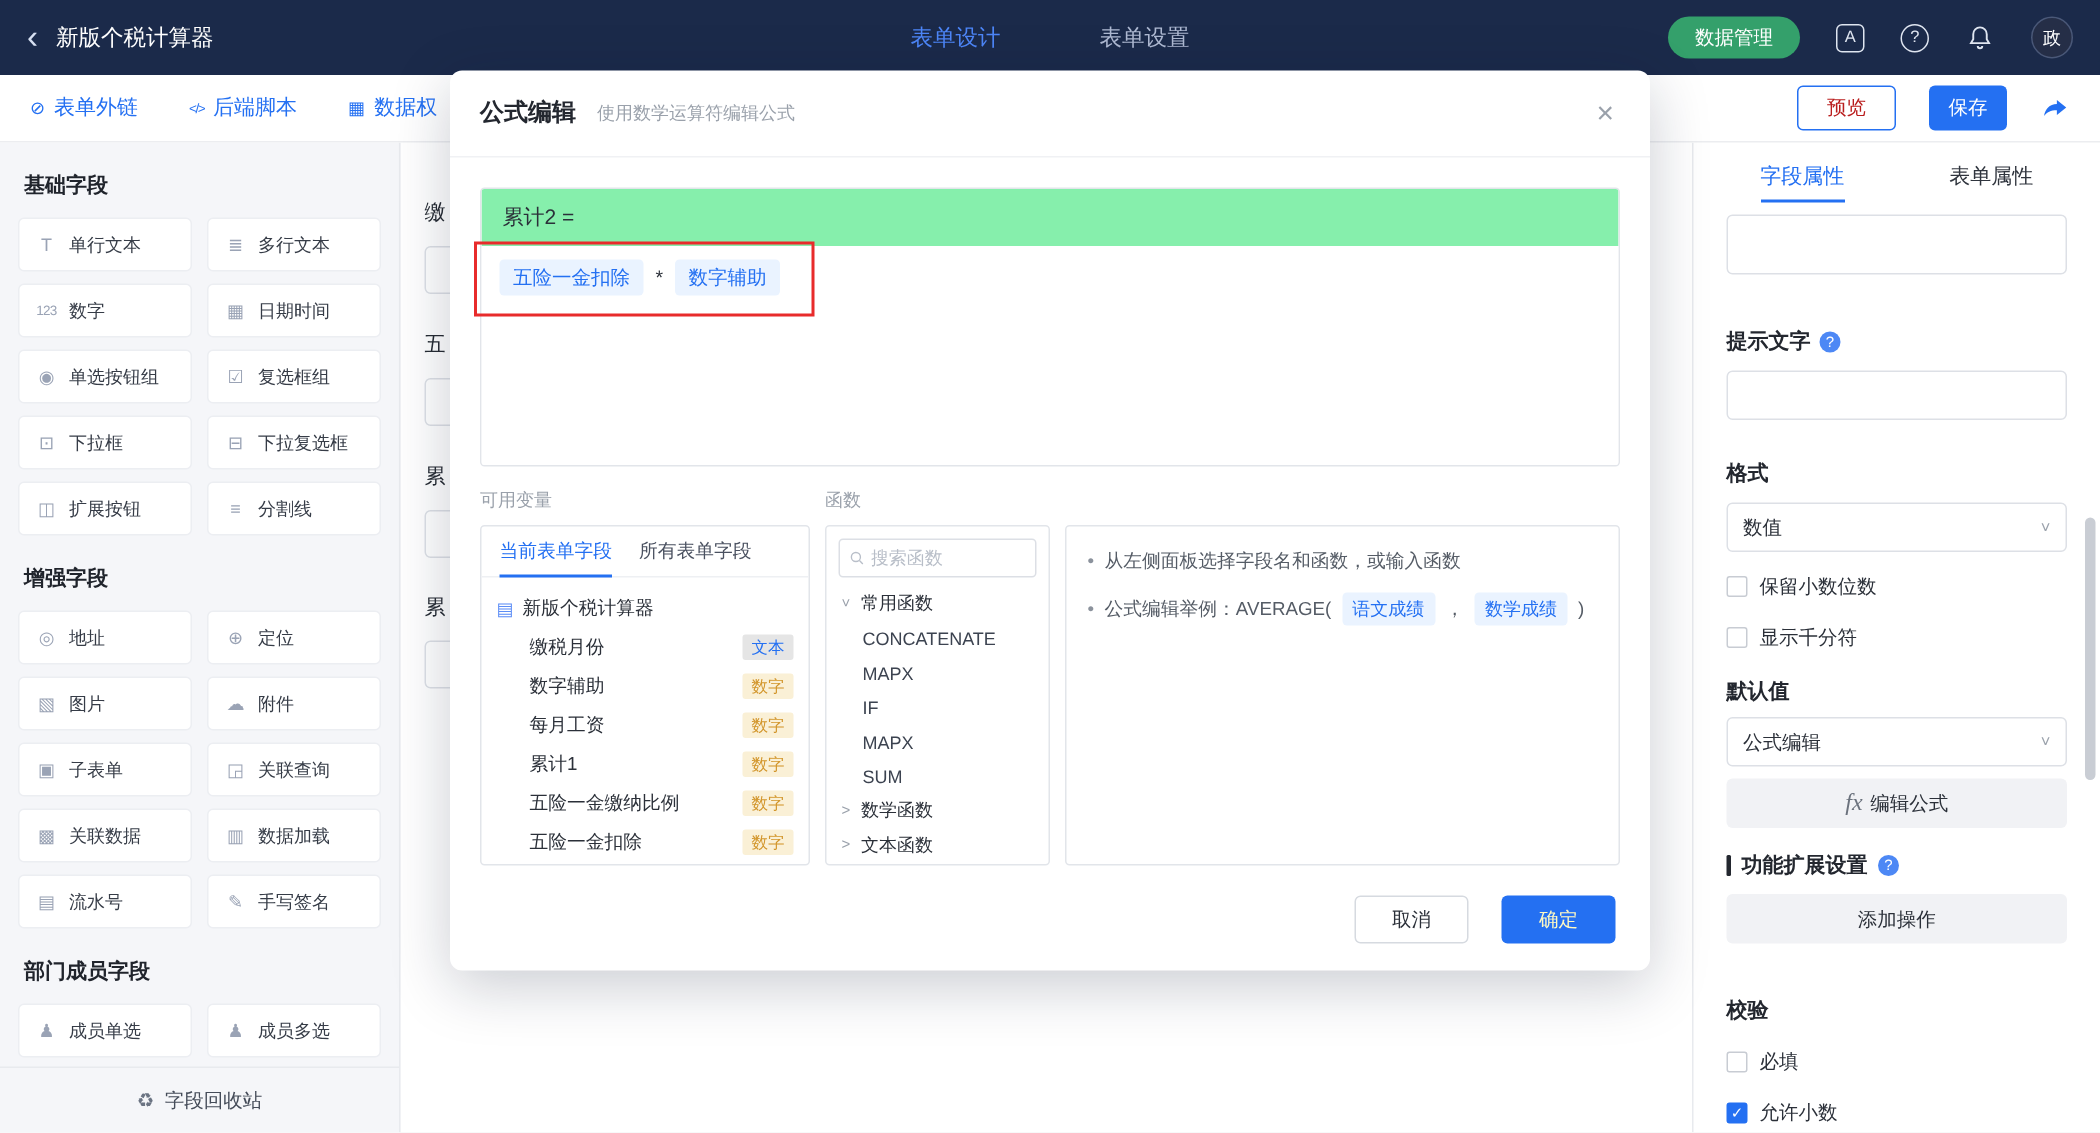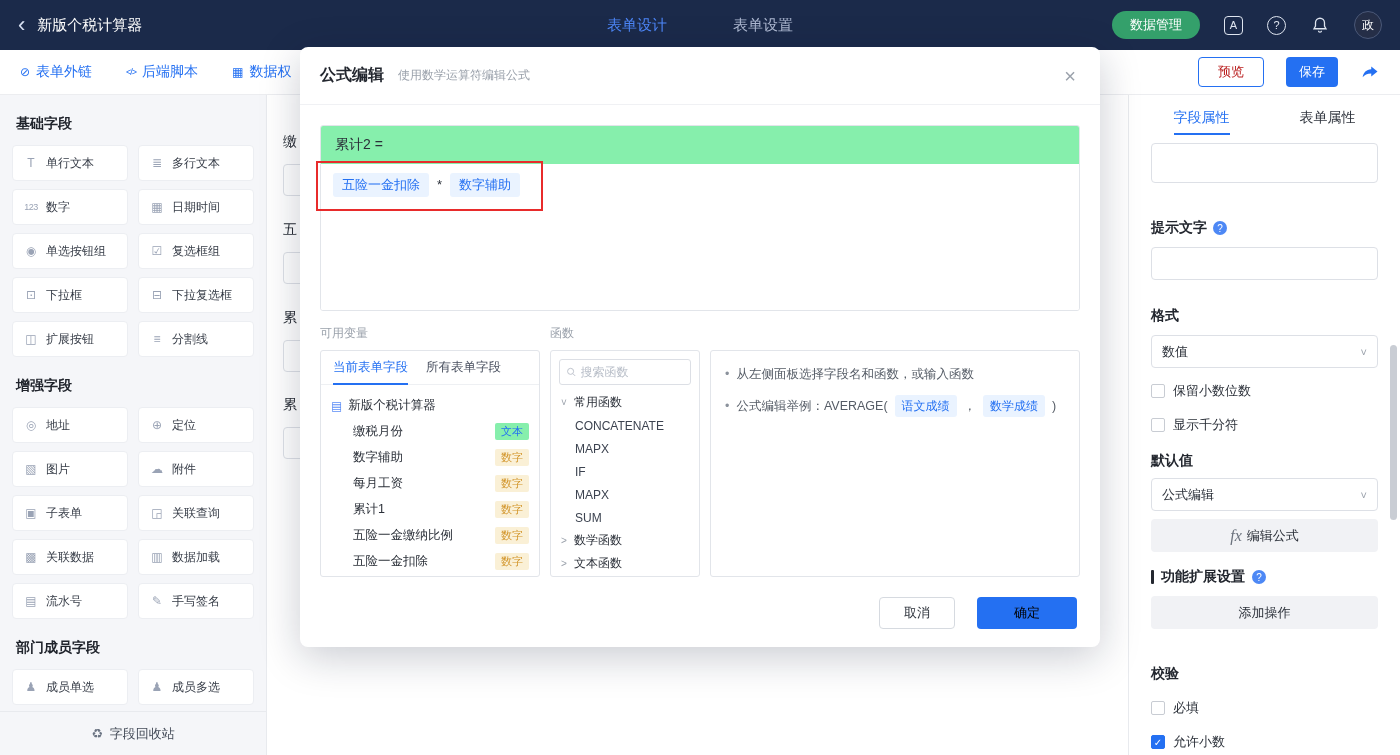--- a/index.html
+++ b/index.html
@@ -90,36 +90,36 @@
   .vp-tabs { height:34px; border-bottom:1px solid #eef0f3; display:flex; gap:18px; padding:0 12px; }
   .vp-tab { display:flex; align-items:center; font-size:12.5px; color:#4a5160; cursor:pointer; position:relative; white-space:nowrap; }
   .vp-tab.active { color:#2470f2; }
   .vp-tab.active::after { content:""; position:absolute; left:0; right:0; bottom:-1px; height:2px; background:#2470f2; }
   .vp-tree { padding:8px 10px; }
   .vp-root { display:flex; align-items:center; gap:6px; height:25px; font-size:12.5px; color:#2b3039; cursor:pointer; }
   .doc-ic { color:#5c8df6; font-size:12px; }
   .var-row { display:flex; align-items:center; height:26px; padding-left:22px; cursor:pointer; }
   .var-name { font-size:12.5px; color:#2b3039; white-space:nowrap; }
   .badge { margin-left:auto; font-size:11px; padding:1px 6px; border-radius:2px; white-space:nowrap; }
-  .badge.text { background:#86efac; color:#2470f2; }
+  .badge.text { background:#e5e5e5; color:#2470f2; }
   .badge.number { background:#faf0d6; color:#d2952a; }
   .funcs-panel { width:150px; border:1px solid #e2e5ea; border-radius:3px; overflow:hidden; }
   .fn-search { margin:8px 8px 6px; height:26px; border:1px solid #dcdfe5; border-radius:3px; display:flex; align-items:center; padding:0 6px; gap:4px; }
   .fn-search input { border:none; outline:none; width:100%; font-size:12px; color:#333; font-family:inherit; background:transparent; }
   .fn-search input::placeholder { color:#b8bec8; }
   .fn-group { display:flex; align-items:center; gap:5px; height:23px; padding:0 10px; font-size:12px; color:#2b3039; cursor:pointer; }
   .fn-chev { color:#9aa1ab; font-size:10px; width:8px; }
   .fn-item { height:23px; display:flex; align-items:center; padding-left:24px; font-size:12px; color:#3c4350; cursor:pointer; white-space:nowrap; }
   .help-panel { flex:1; border:1px solid #e2e5ea; border-radius:3px; padding:13px 14px; }
   .tip { display:flex; align-items:center; gap:7px; font-size:12.5px; color:#555c66; margin-bottom:11px; line-height:20px; flex-wrap:wrap; }
   .tip .dot { color:#8b929c; }
   .tip .chip { font-size:12px; padding:1px 7px; }
   .modal-footer { position:absolute; right:23px; bottom:18px; display:flex; gap:22px; }
   .btn-cancel { width:76px; height:32px; background:#fff; border:1px solid #d6dae0; border-radius:4px; font-size:13px; color:#2b3039; cursor:pointer; font-family:inherit; }
-  .btn-ok { width:100px; height:32px; background:#2470f2; border:none; border-radius:4px; font-size:13px; color:#000000; cursor:pointer; font-family:Liberation Mono, monospace; }
+  .btn-ok { width:76px; height:32px; background:#2470f2; border:none; border-radius:4px; font-size:13px; color:#fef9c3; cursor:pointer; font-family:Liberation Mono, monospace; }
 </style>
 </head>
 <body>
 
 <div class="screen">
 
   <main class="canvas">
     <div class="cfield" style="top:38px">
       <div class="clabel">缴</div>
       <div class="cinput"></div>

